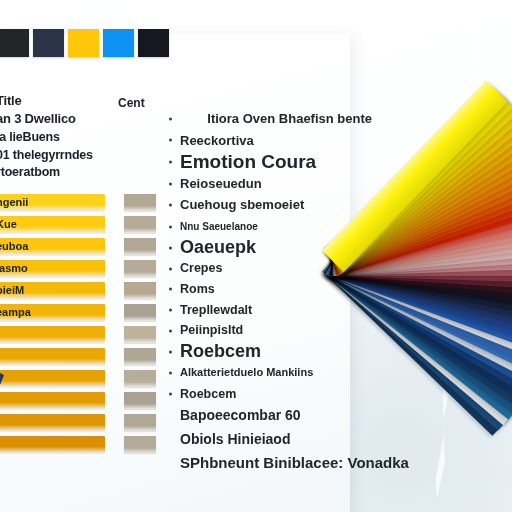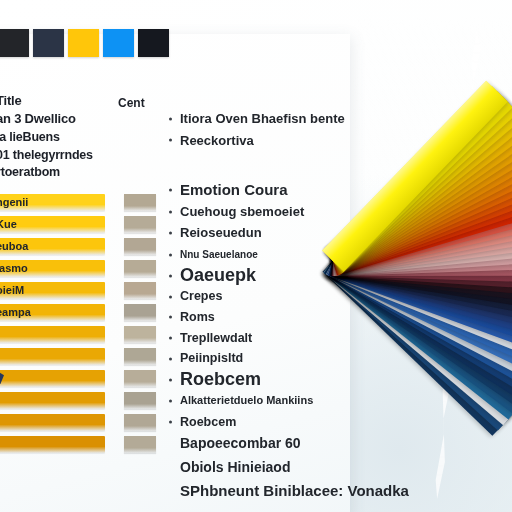--- a/index.html
+++ b/index.html
@@ -340,25 +340,25 @@
         <div class="bar" style="width: 110.88px; background: linear-gradient(rgb(222, 150, 2) 0%, rgb(222, 150, 2) 62%, rgba(0, 0, 0, 0.07) 100%);"></div>
         <div class="valbox" style="left: 130px; background: linear-gradient(rgb(176, 167, 149) 0%, rgb(176, 167, 149) 70%, rgba(0, 0, 0, 0.08) 100%);"></div>
       </div>
       <div class="row">
         <div class="bar" style="width: 110.88px; background: linear-gradient(rgb(218, 144, 1) 0%, rgb(218, 144, 1) 62%, rgba(0, 0, 0, 0.07) 100%);"></div>
         <div class="valbox" style="left: 130px; background: linear-gradient(rgb(179, 170, 151) 0%, rgb(179, 170, 151) 70%, rgba(0, 0, 0, 0.08) 100%);"></div>
       </div>
     </div>
 
   <div class="list">
-      <div class="li" style="font-size: 13px; line-height: 21.58px;">Itiora Oven Bhaefisn bente</div>
+      <div class="li" style="font-size: 13px; line-height: 21.58px; text-align: right;">Itiora Oven Bhaefisn bente</div>
       <div class="li" style="font-size: 13px; line-height: 21.58px;">Reeckortiva</div>
-      <div class="li" style="font-size: 15px; line-height: 21.58px; margin-top: 28px;">Emotion Coura</div>
+      <div class="li" style="font-size: 19px; line-height: 21.58px;">Emotion Coura</div>
+      <div class="li" style="font-size: 13px; line-height: 21.58px;">Reioseuedun</div>
       <div class="li" style="font-size: 13px; line-height: 21.58px;">Cuehoug sbemoeiet</div>
-      <div class="li" style="font-size: 13px; line-height: 21.58px;">Reioseuedun</div>
       <div class="li" style="font-size: 10px; line-height: 21.58px;">Nnu Saeuelanoe</div>
       <div class="li" style="font-size: 18px; line-height: 20.75px;">Oaeuepk</div>
       <div class="li" style="font-size: 12.5px; line-height: 20.75px;">Crepes</div>
       <div class="li" style="font-size: 12.5px; line-height: 20.75px;">Roms</div>
       <div class="li" style="font-size: 12.5px; line-height: 20.75px;">Trepllewdalt</div>
       <div class="li" style="font-size: 12.5px; line-height: 20.75px;">Peiinpisltd</div>
       <div class="li" style="font-size: 18px; line-height: 20.75px;">Roebcem</div>
       <div class="li" style="font-size: 11px; line-height: 21.58px;">Alkatterietduelo Mankiins</div>
       <div class="li" style="font-size: 12.5px; line-height: 20.75px;">Roebcem</div>
       <div class="li nob" style="font-size: 14px; line-height: 23.24px;">Bapoeecombar 60</div>

